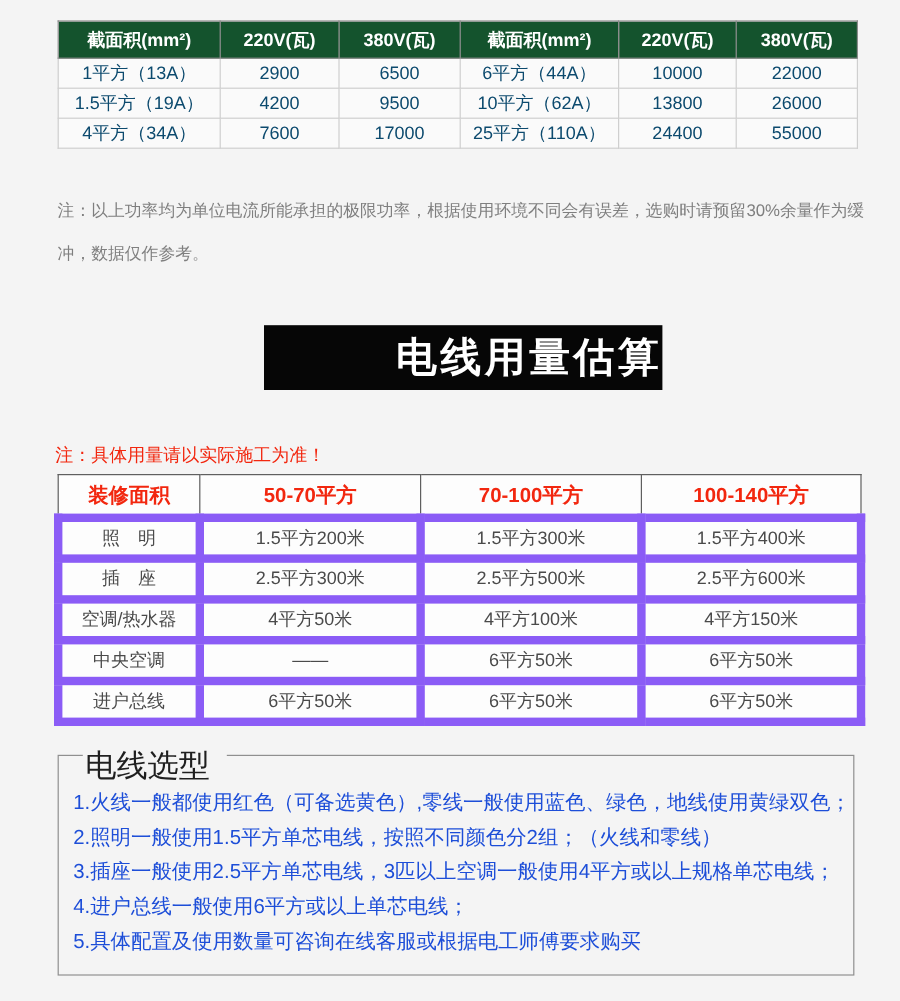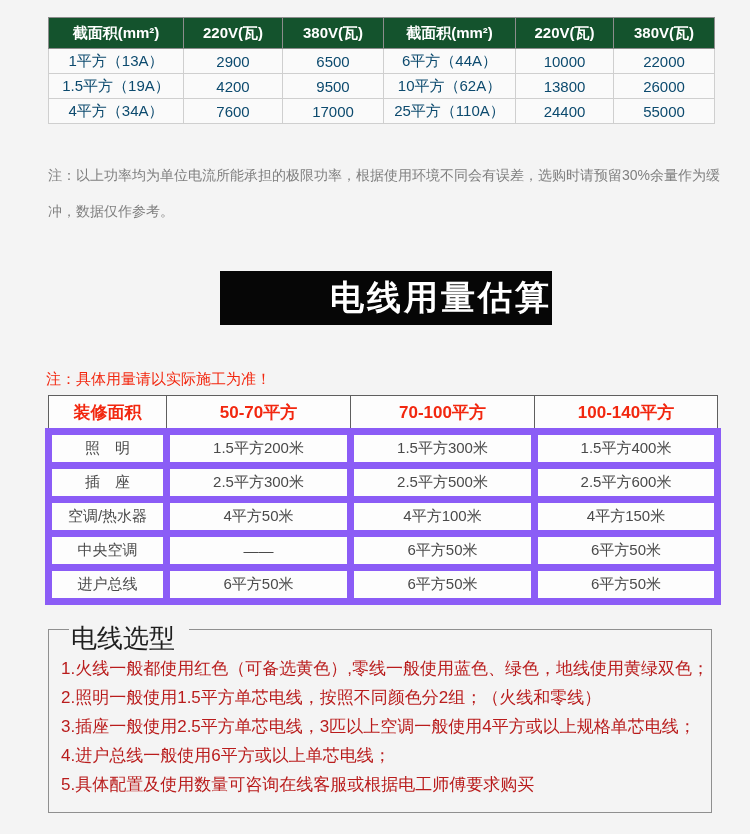--- a/index.html
+++ b/index.html
@@ -89,21 +89,21 @@
     position:absolute; left:8px; top:-9px;
     font-size:26px; line-height:34px; color:#1f1f1f;
     background:#f4f4f4; padding:0 14px 0 2px;
     white-space:nowrap;
     margin-left:12px;
   }
   .selection-items {
     position:absolute; left:12px; top:24px; width:644px;
   }
   .selection-item {
-    font-size:17px; color:#b91c1c; line-height:29px;
+    font-size:17px; color:#1d4ed8; line-height:29px;
     white-space:nowrap;
   }
 </style>
 </head>
 <body>
 
 <div class="page">
 
   <table class="power-table">
     <thead>

